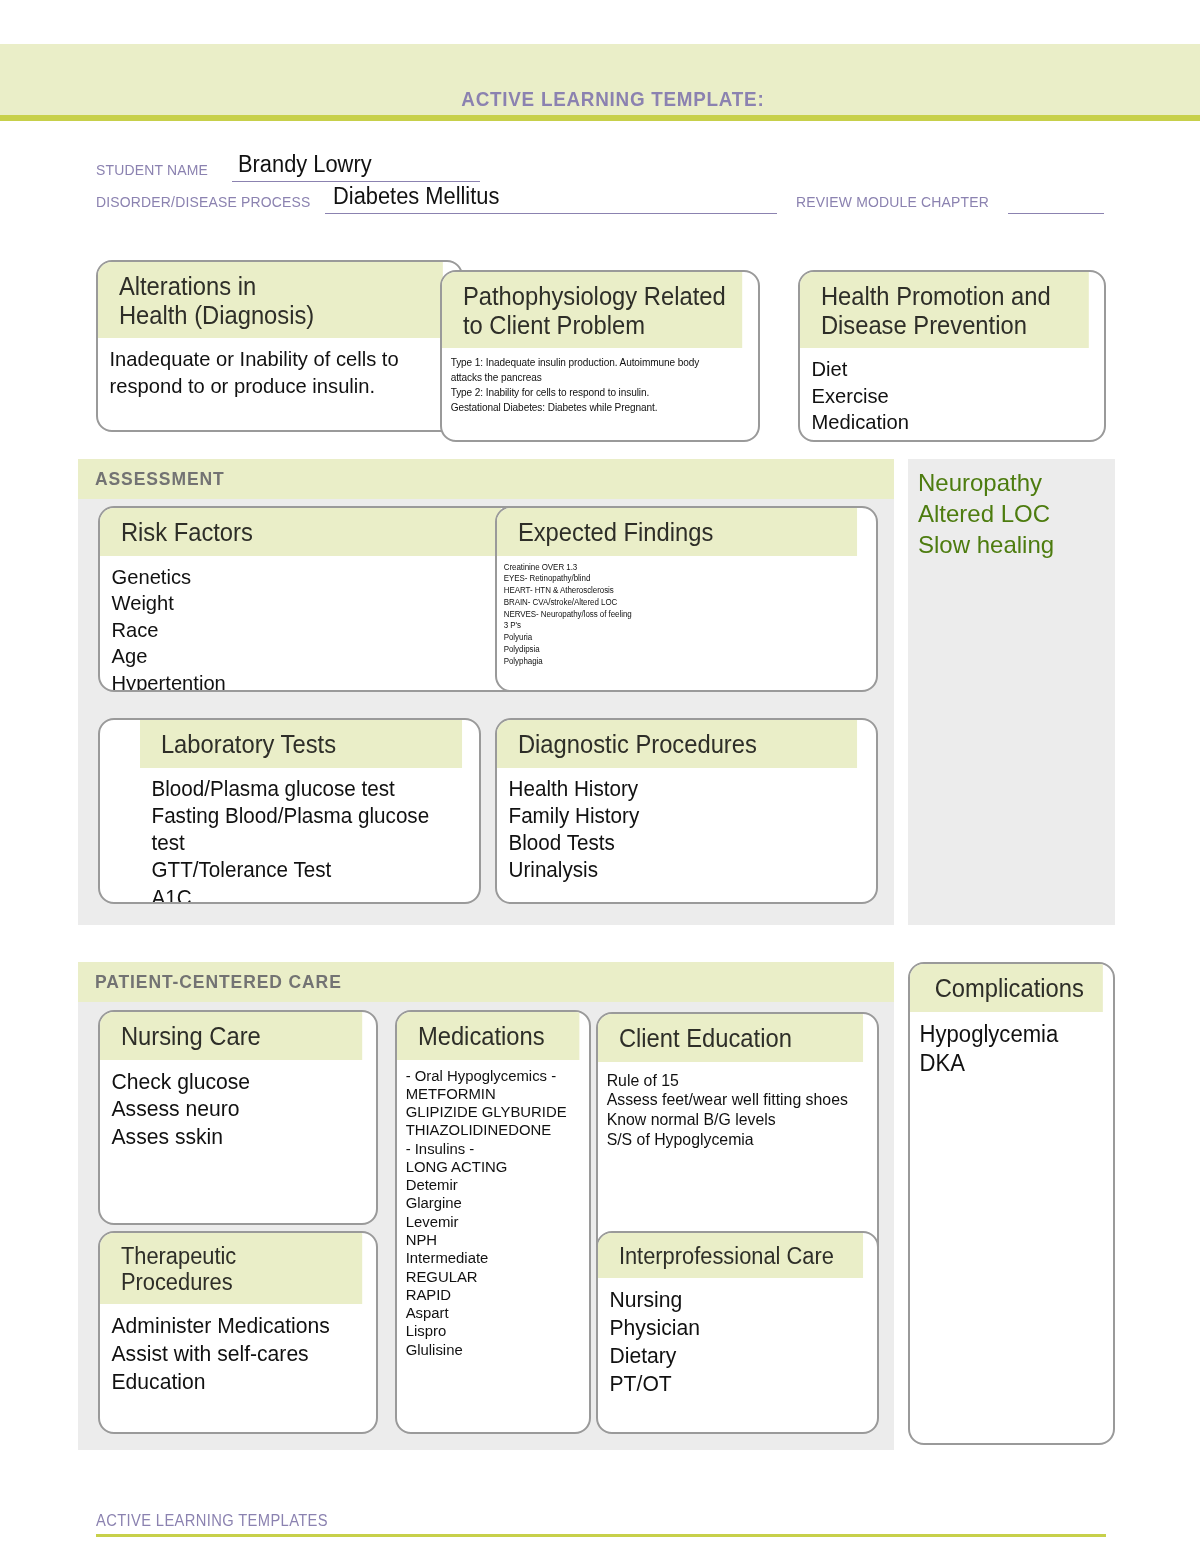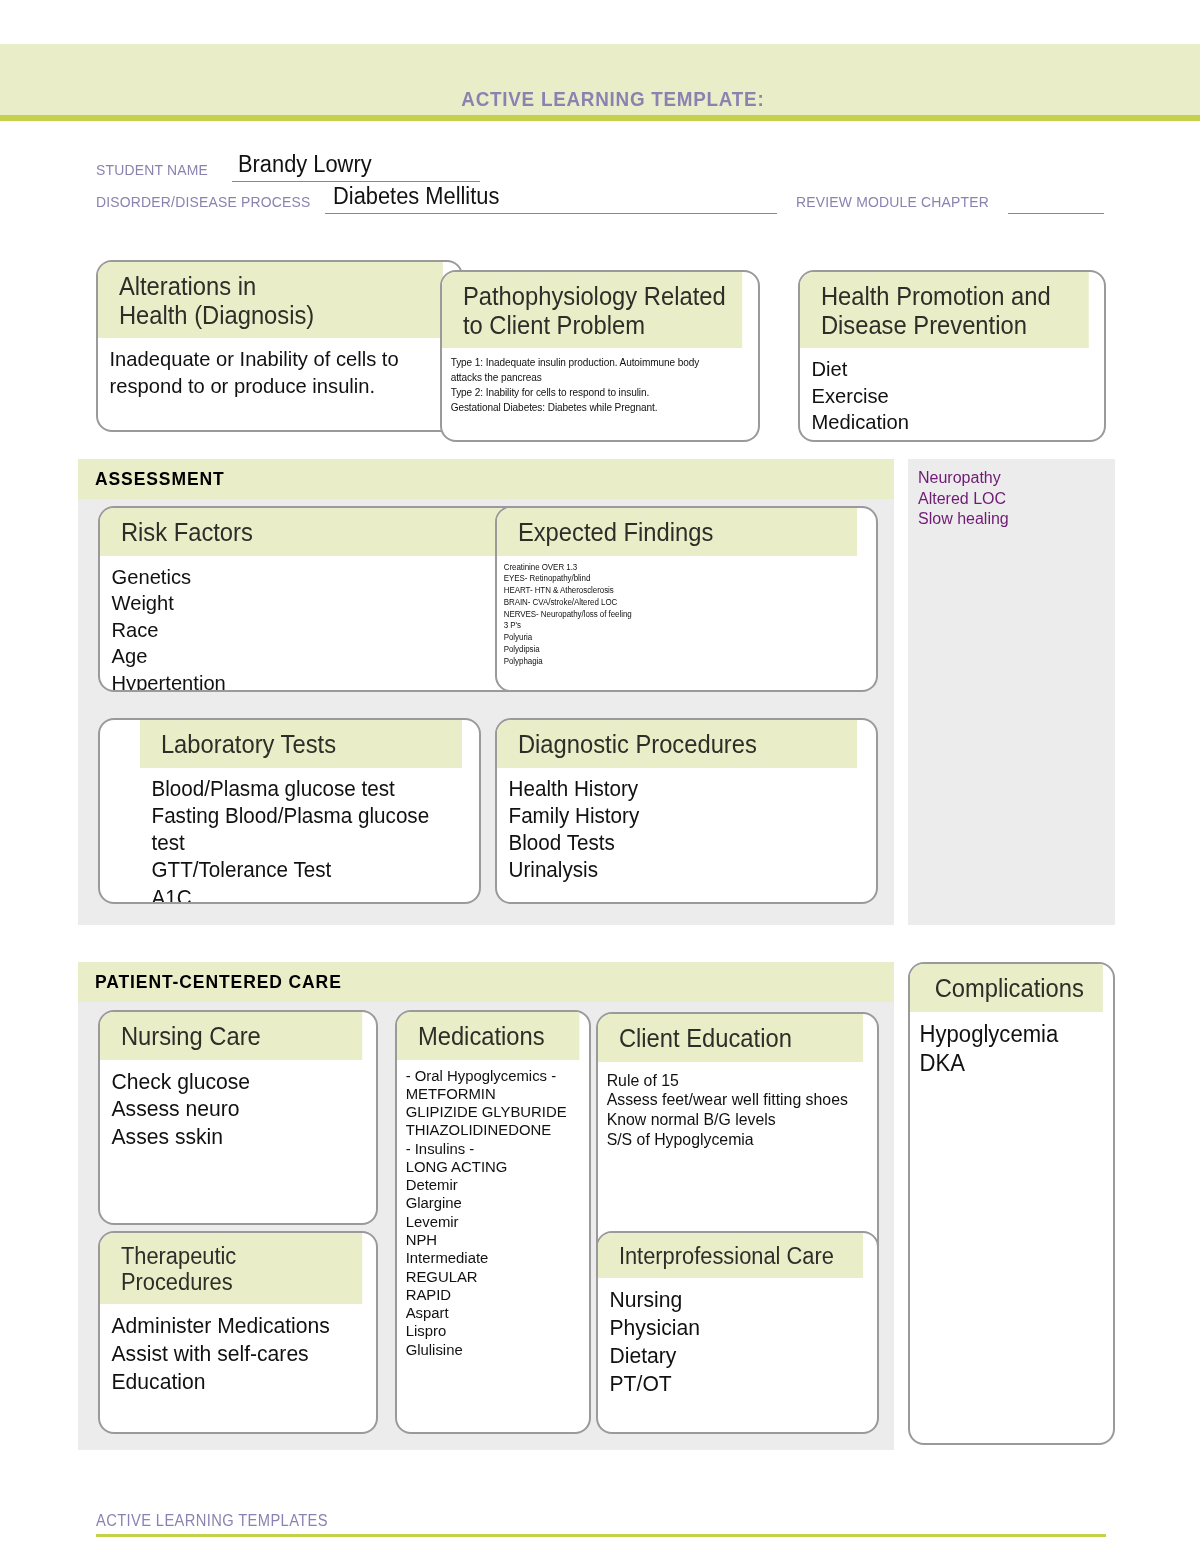--- a/index.html
+++ b/index.html
@@ -139,21 +139,21 @@
   
   .panel {
     position: absolute;
     background: #ececec;
   }
   .panel-head {
     background: #eaeec8;
     font-size: 17.5px;
     font-weight: bold;
     letter-spacing: 0.9px;
-    color: #000000;
+    color: #737373;
     font-family: "Liberation Sans", sans-serif;
     padding: 10px 0 0 17px;
     height: 40px;
   }
   .panel-head.right {
     padding: 11px 0 0 17px;
     height: 62px;
     line-height: 1.32;
     white-space: pre-line;
   }
@@ -267,21 +267,21 @@
 
 <div class="card" style="left:495px; top:718px; width:383px; height:186px;">
   <div class="card-head">Diagnostic Procedures</div>
   <div class="card-body" style="font-size:21.5px; line-height:1.27;">Health History
 Family History
 Blood Tests
 Urinalysis</div>
 </div>
 
 <div class="panel" style="left:908px; top:459px; width:207px; height:466px;">
-  <div style="padding:9px 8px 0 10px; font-size:16px; line-height:1.29; white-space:pre-line; color:#701a75;">Neuropathy
+  <div style="padding:9px 8px 0 10px; font-size:24px; line-height:1.29; white-space:pre-line; color:#4d7c0f;">Neuropathy
 Altered LOC
 Slow healing</div>
 </div>
 
 <div class="panel" style="left:78px; top:962px; width:816px; height:488px;">
   <div class="panel-head">PATIENT-CENTERED CARE</div>
 </div>
 
 <div class="card" style="left:98px; top:1010px; width:280px; height:215px;">
   <div class="card-head">Nursing Care</div>

